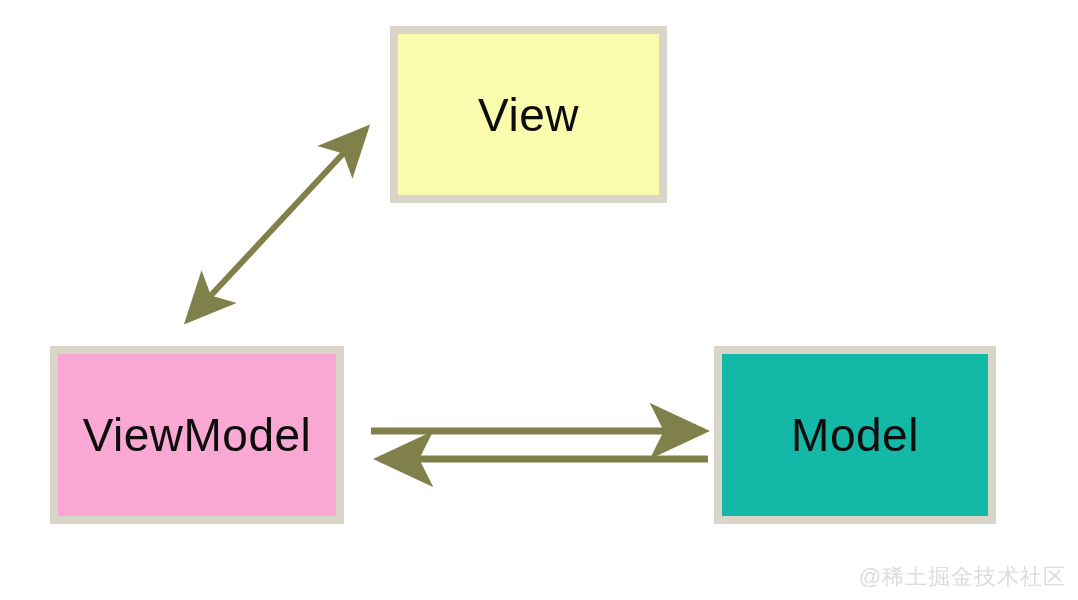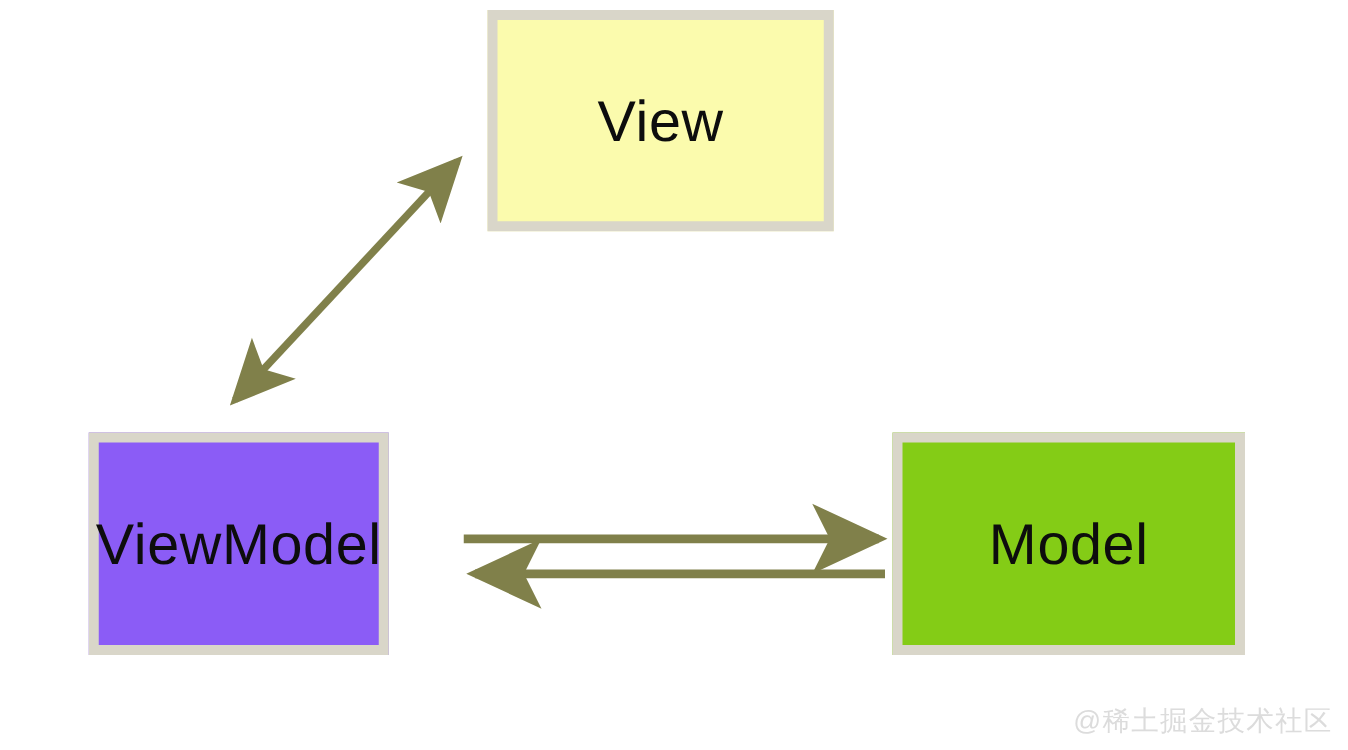--- a/index.html
+++ b/index.html
@@ -30,33 +30,33 @@
     font-size: 46px;
     font-weight: 400;
     color: #0d0d0d;
     letter-spacing: 0.5px;
     line-height: 1;
     white-space: nowrap;
   }
 
   
   #node-view {
-    left: 390px;  top: 8px;
+    left: 390px;  top: 26px;
     width: 277px; height: 177px;
     background: #fbfbad;
   }
   #node-viewmodel {
-    left: 71px;   top: 346px;
-    width: 240px; height: 178px;
-    background: #8b5cf6;
+    left: 50px;   top: 346px;
+    width: 294px; height: 178px;
+    background: #f9a8d4;
   }
   #node-model {
     left: 714px;  top: 346px;
     width: 282px; height: 178px;
-    background: #84cc16;
+    background: #14b8a6;
   }
 
   
   #arrows {
     position: absolute;
     left: 0; top: 0;
     width: 1078px; height: 600px;
     pointer-events: none;
   }
 

